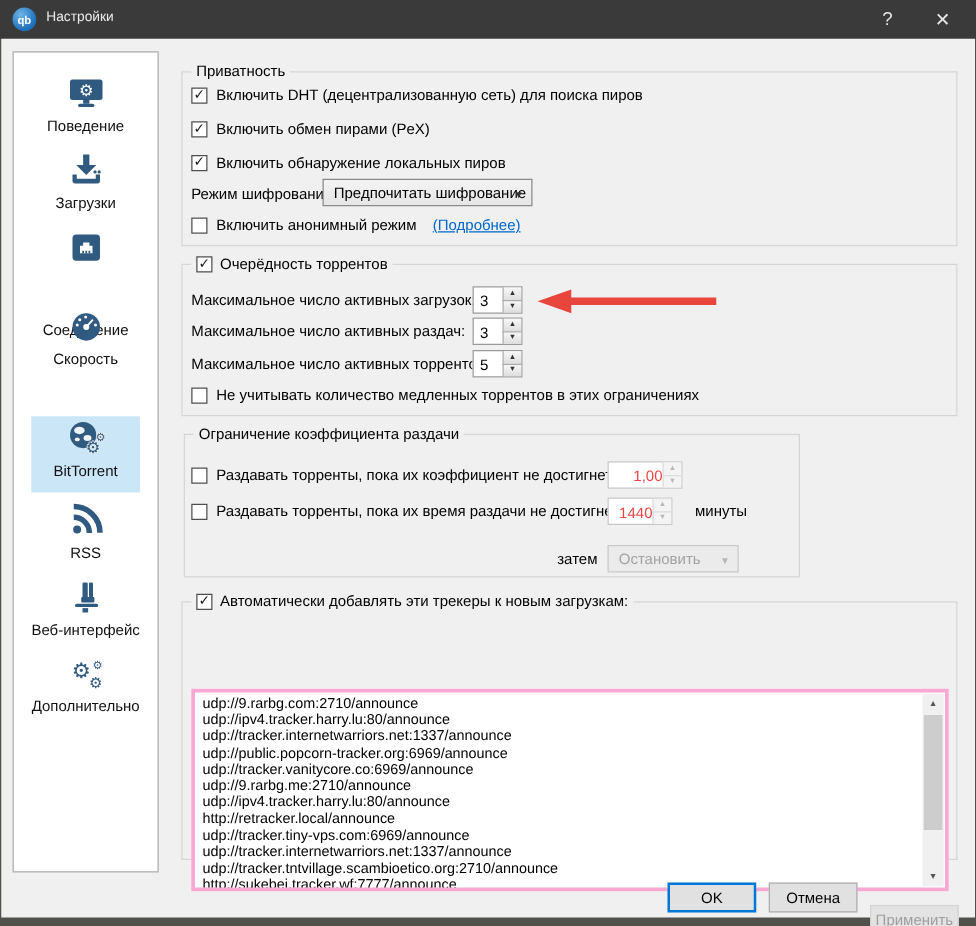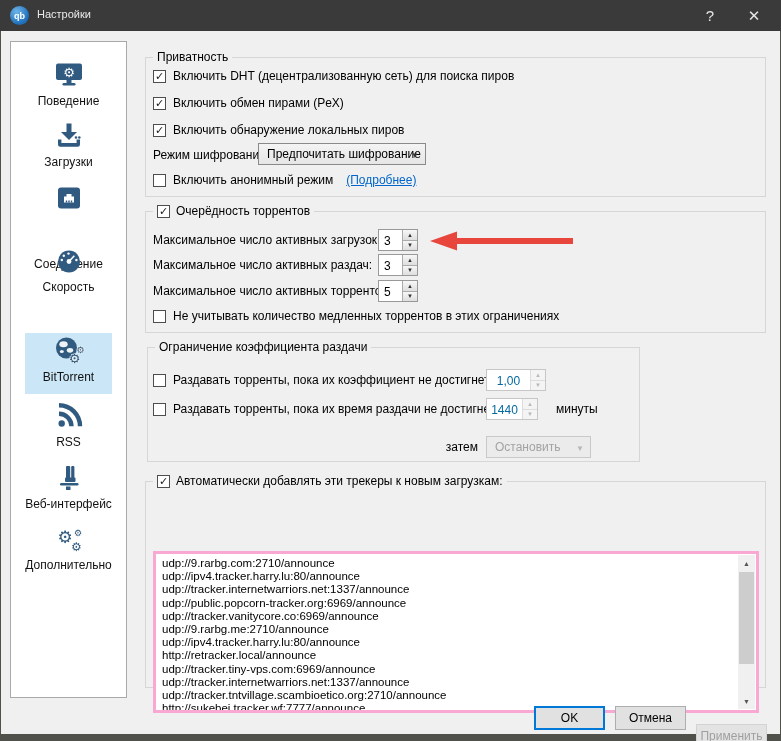--- a/index.html
+++ b/index.html
@@ -48,21 +48,21 @@
   .combo .arr{position:absolute;right:6px;top:7px;font-size:8px;color:#333;}
   .combo.disabled{background:#ebebeb;border-color:#c9c9c9;color:#a3a3a3;}
   .combo.disabled .arr{color:#b7b7b7;}
   .spin{position:absolute;height:22px;background:#fff;border:1px solid #999;display:flex;}
   .spin-val{flex:1;font-size:12px;padding:4px 0 0 5px;color:#000;}
   .spin-btns{width:15px;display:flex;flex-direction:column;}
   .spin-b{flex:1;display:flex;align-items:center;justify-content:center;font-size:6px;color:#333;
     background:linear-gradient(#f7f7f7,#dedede);border-left:1px solid #ababab;}
   .spin-b.dn{border-top:1px solid #ababab;}
   .spin.disabled{border-color:#c6c6c6;}
-  .spin.disabled .spin-val{color:#0369a1;text-align:center;padding-left:0;}
+  .spin.disabled .spin-val{color:#ef4444;text-align:right;padding-left:0;}
   .spin.disabled .spin-b{color:#b8b8b8;background:#f4f4f4;border-color:#dcdcdc;}
   
   .trackers{position:absolute;left:153px;top:503px;width:606px;height:162px;background:#fff;
     border:3px solid #f9a8d4;overflow:hidden;margin-top:48px;}
   .tr-lines{position:absolute;left:0;top:1px;right:18px;padding:2px 0 0 6px;}
   .tr-line{font-size:11.5px;line-height:13.2px;color:#000;white-space:nowrap;}
   .sb{position:absolute;top:1px;bottom:1px;right:1px;width:17px;background:#f0f0f0;}
   .sb-btn{position:absolute;left:0;width:17px;height:16px;display:flex;align-items:center;justify-content:center;
     font-size:7px;color:#555;}
   .sb-up{top:0;} .sb-dn{bottom:0;}

